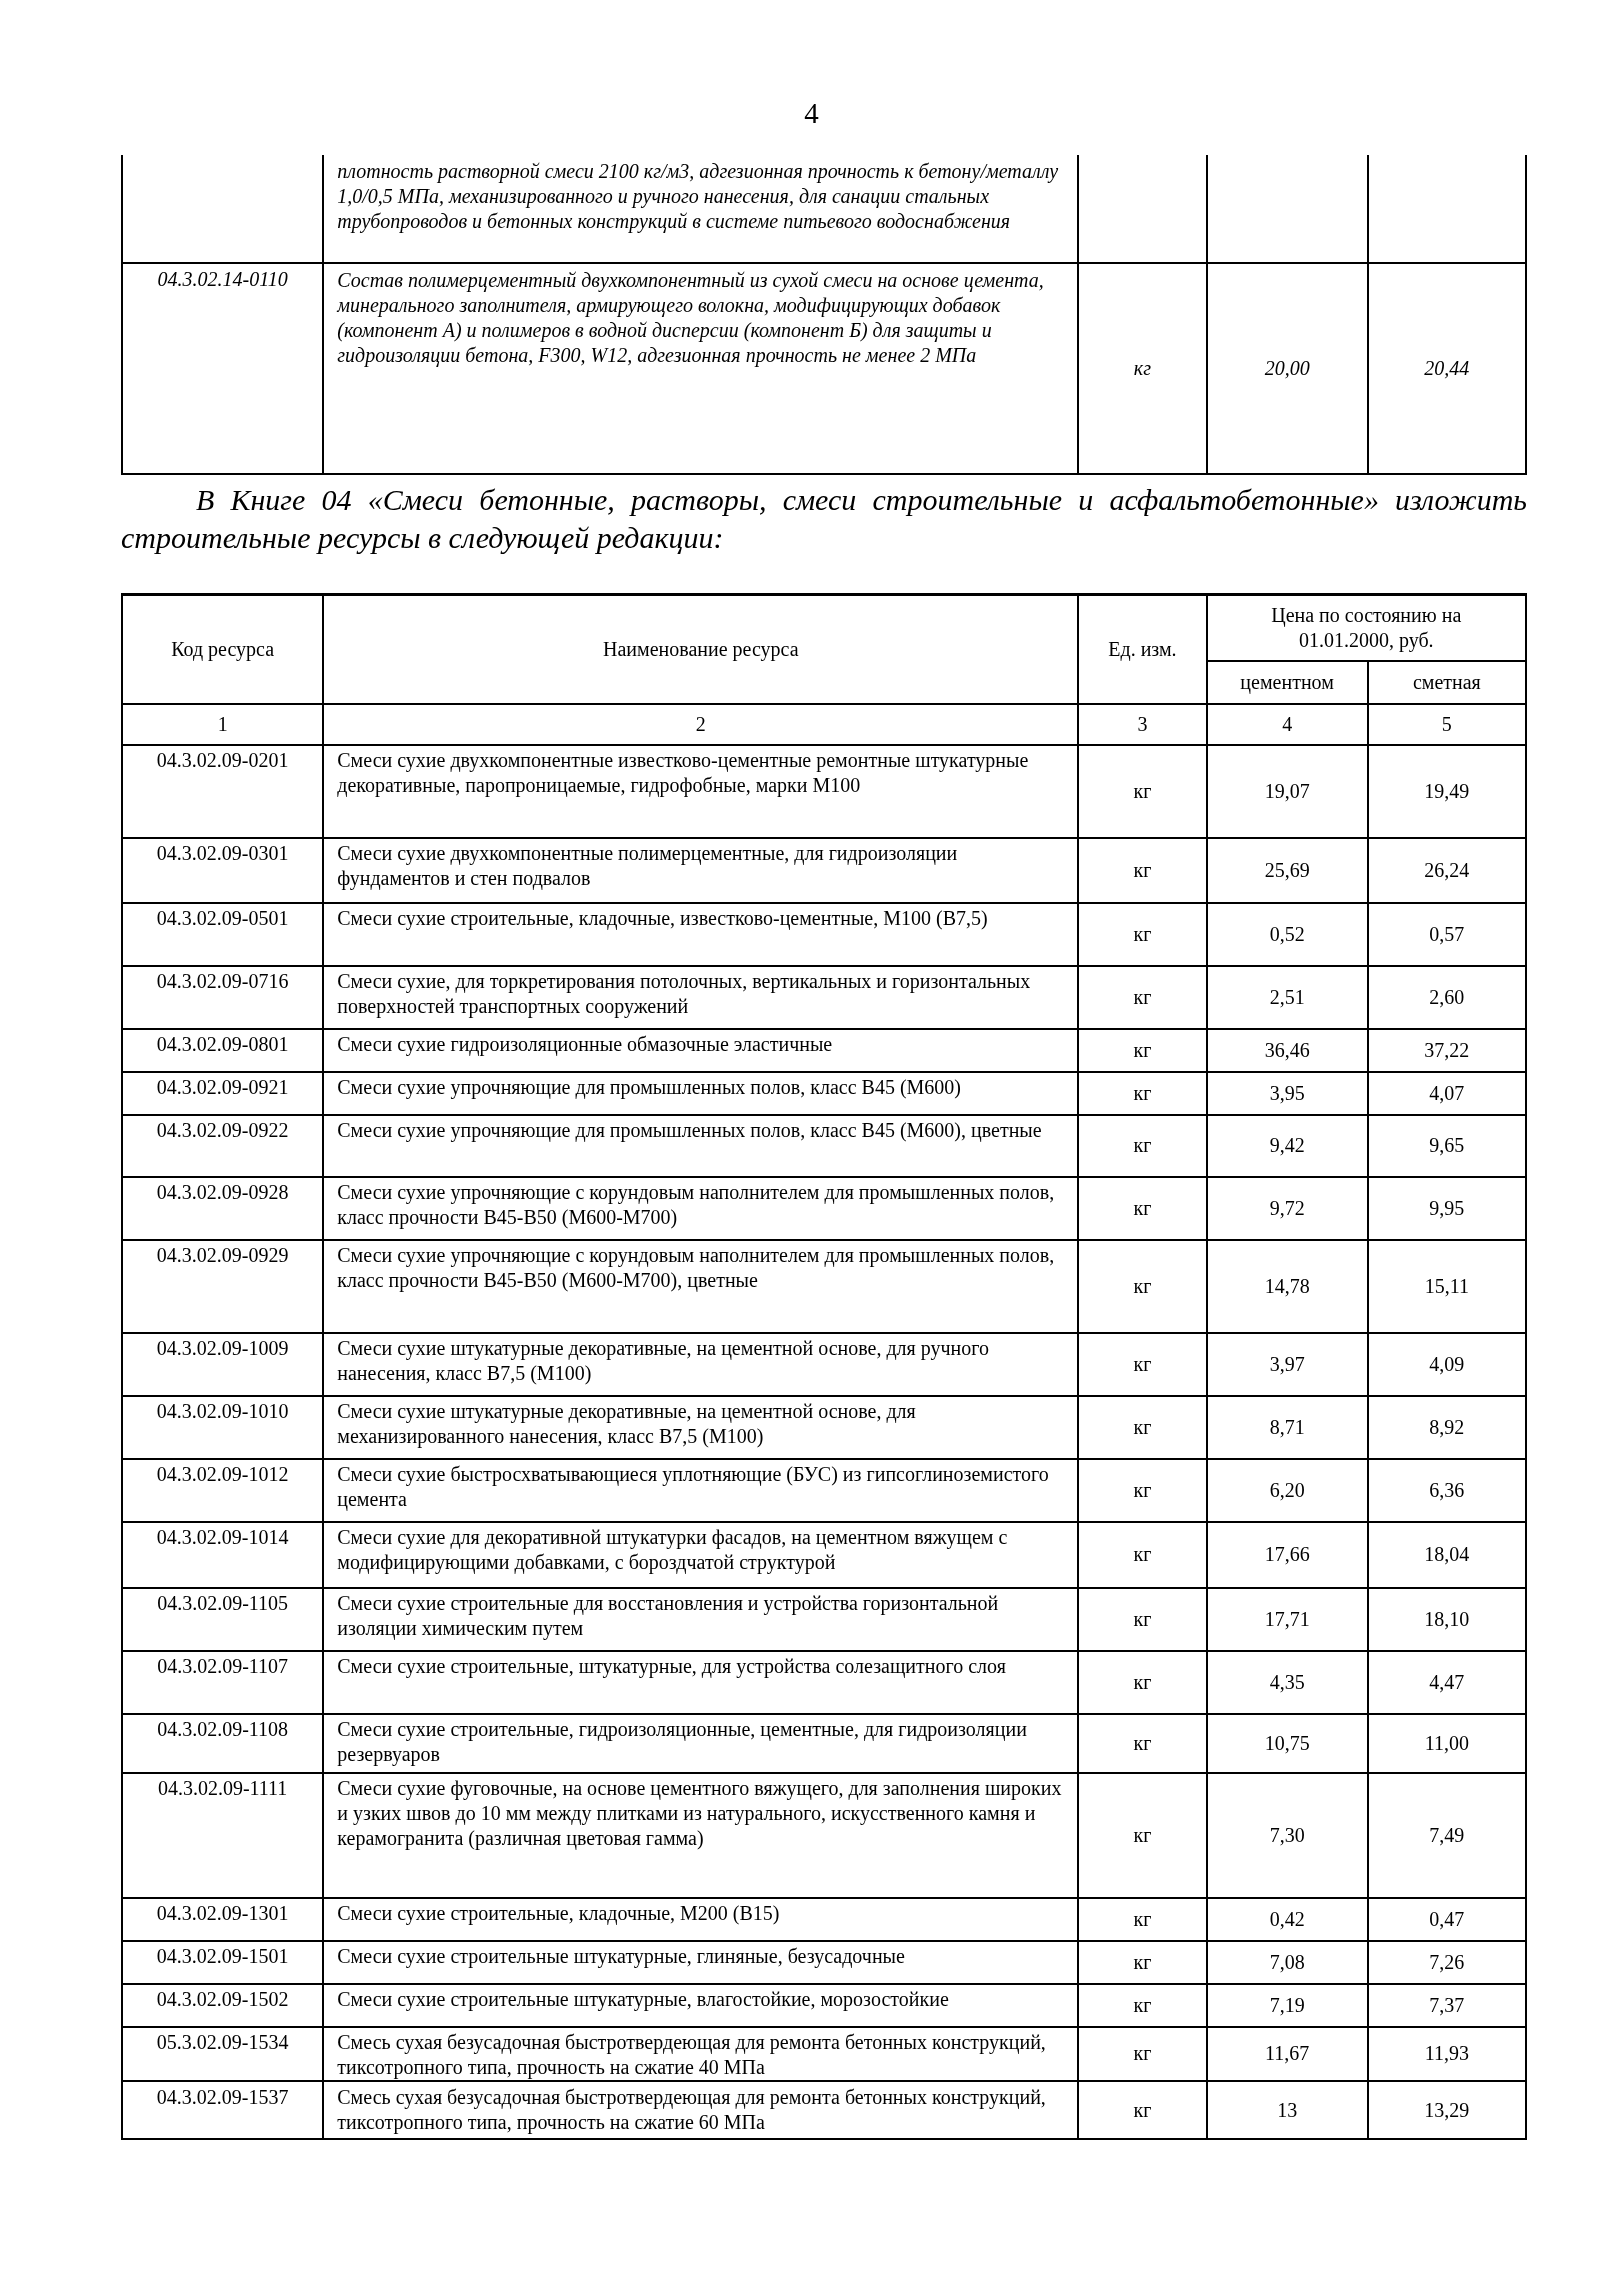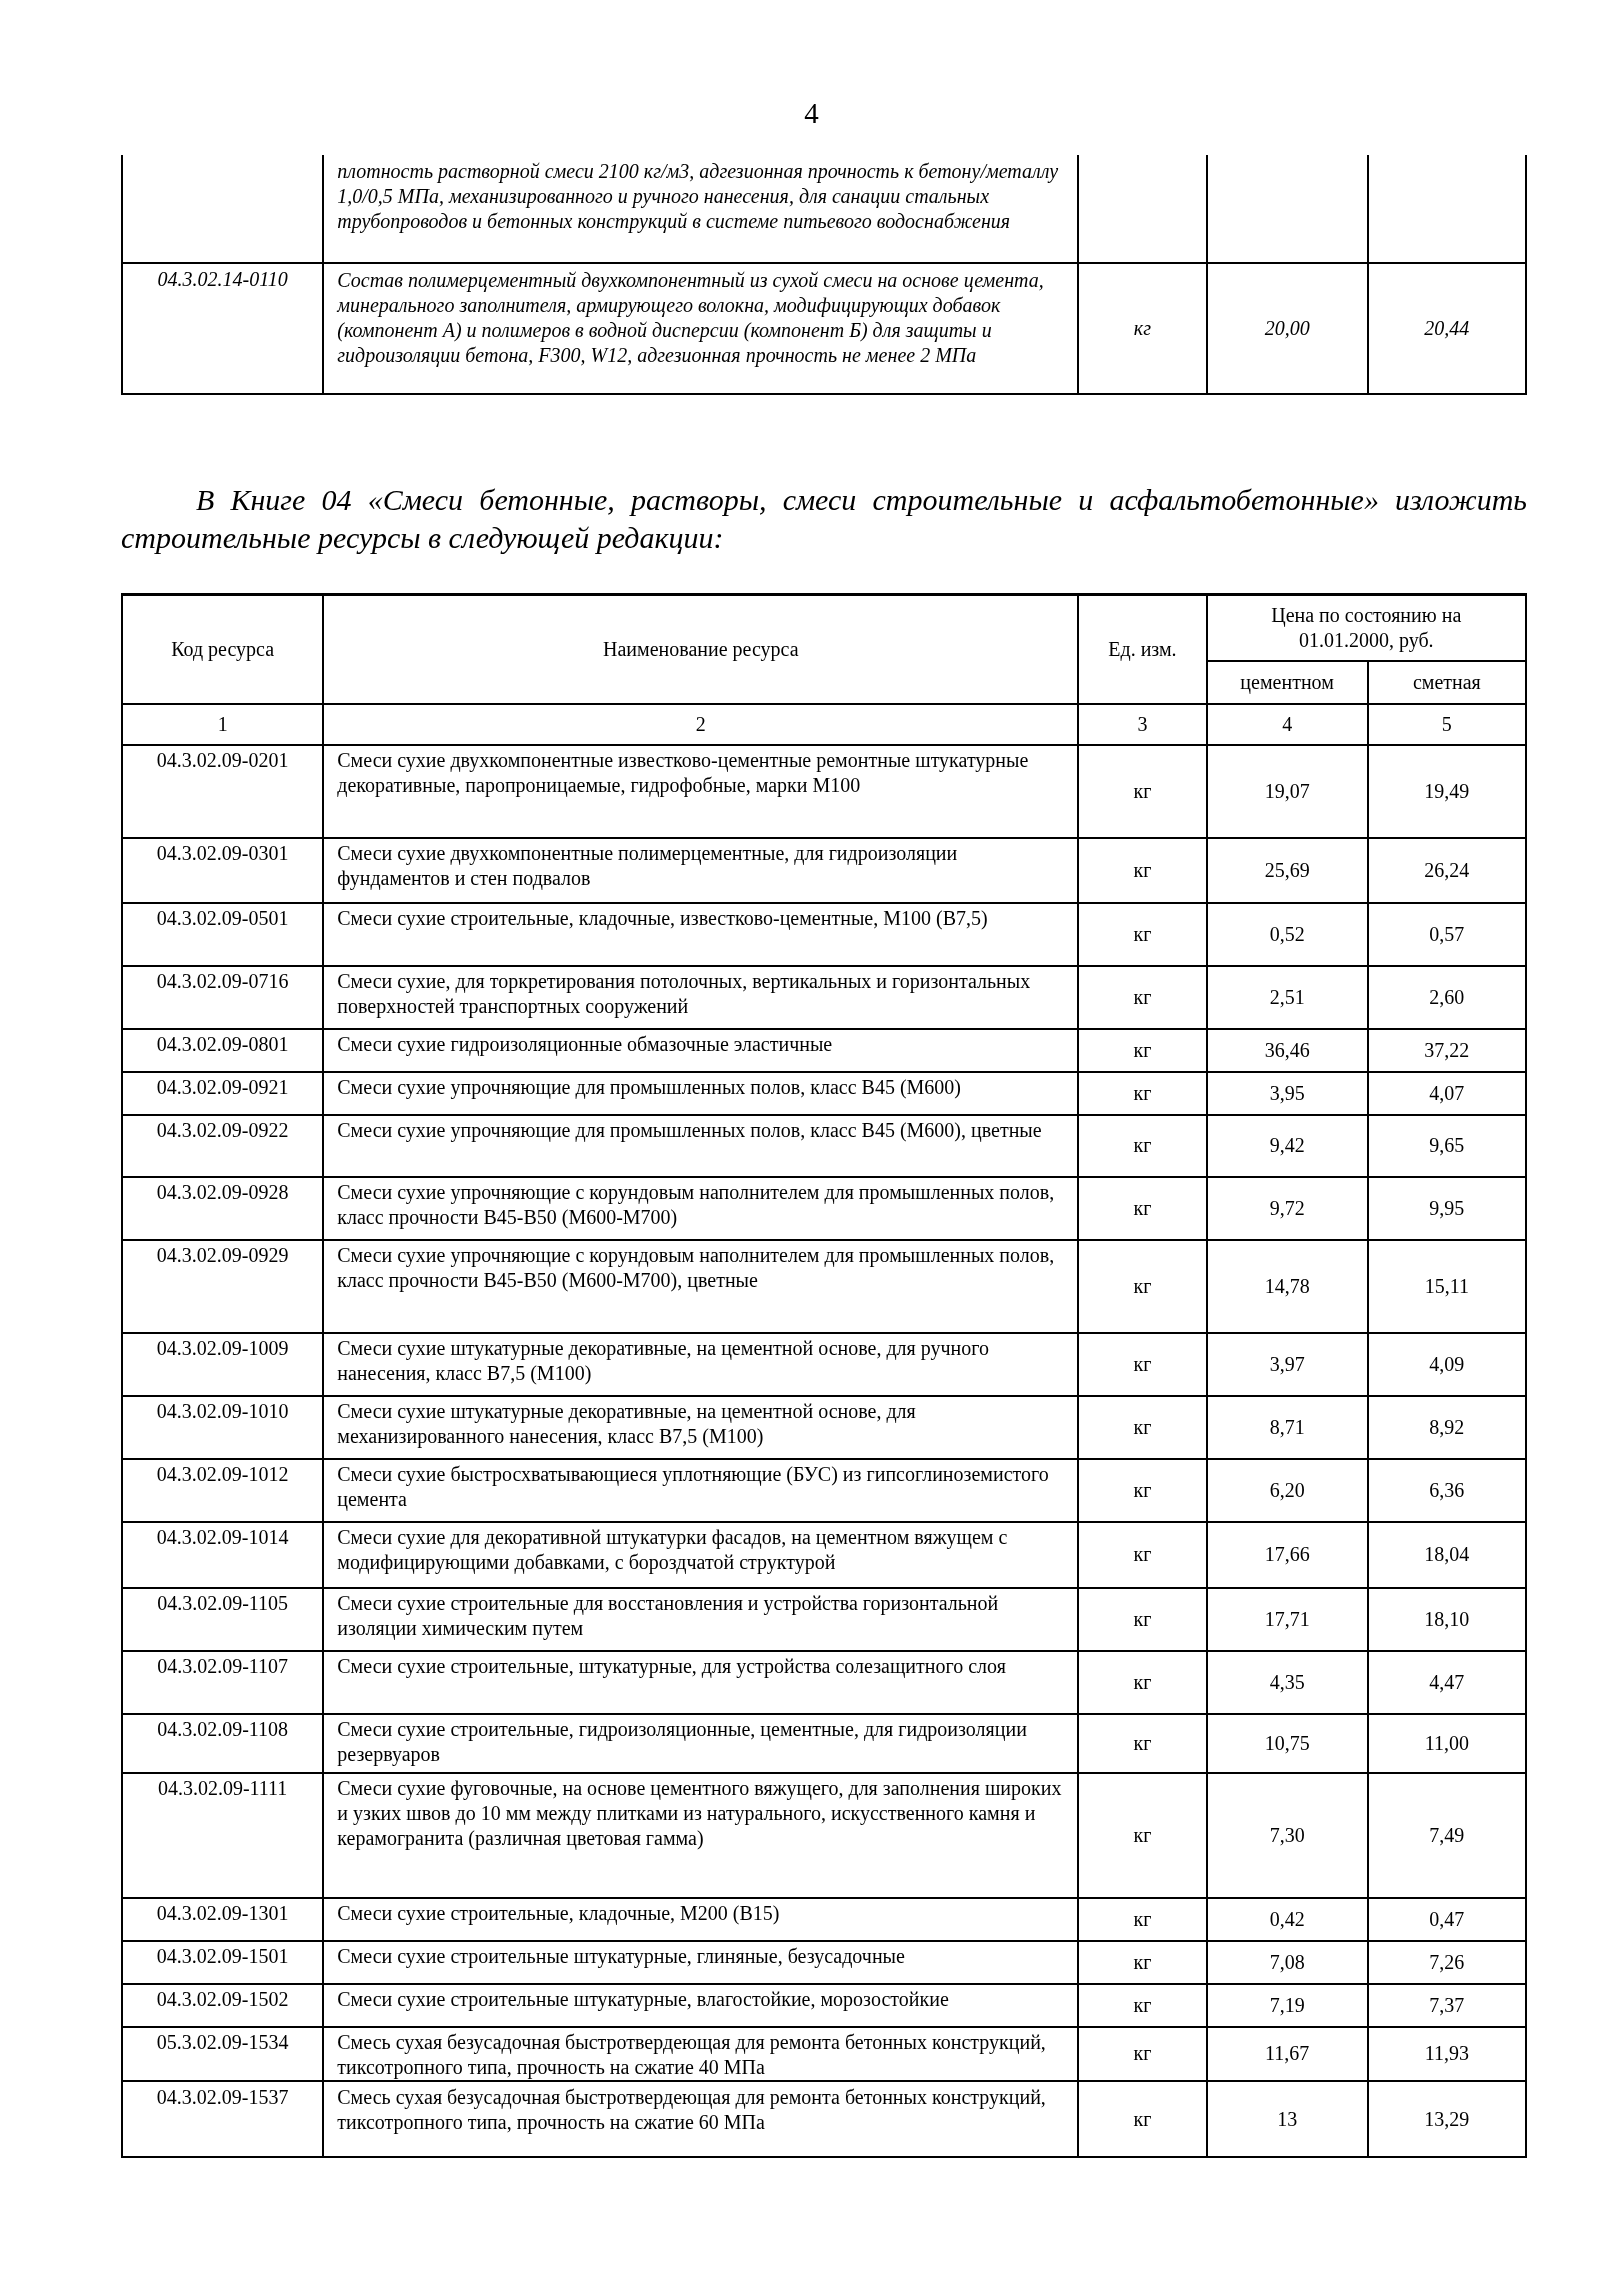--- a/index.html
+++ b/index.html
@@ -39,21 +39,21 @@
       <col class="c-p2">
   </colgroup>
   <tbody id="top-body">
       <tr style="height: 108px;">
         <td class="code" style="border-top: none;"></td>
         <td class="name" style="border-top: none;">плотность растворной смеси 2100 кг/м3, адгезионная прочность к бетону/металлу 1,0/0,5 МПа, механизированного и ручного нанесения, для санации стальных трубопроводов и бетонных конструкций в системе питьевого водоснабжения</td>
         <td class="unit" style="border-top: none;"></td>
         <td class="num" style="border-top: none;"></td>
         <td class="num" style="border-top: none;"></td>
       </tr>
-      <tr class="thick-top" style="height: 131px;">
+      <tr class="thick-top" style="height: 211px;">
         <td class="code">04.3.02.14-0110</td>
         <td class="name">Состав полимерцементный двухкомпонентный из сухой смеси на основе цемента, минерального заполнителя, армирующего волокна, модифицирующих добавок (компонент А) и полимеров в водной дисперсии (компонент Б) для защиты и гидроизоляции бетона, F300, W12, адгезионная прочность не менее 2 МПа</td>
         <td class="unit">кг</td>
         <td class="num">20,00</td>
         <td class="num">20,44</td>
       </tr>
     </tbody>
 </table>
 
 <div class="intro">В Книге 04 «Смеси бетонные, растворы, смеси строительные и асфальтобетонные» изложить строительные ресурсы в следующей редакции:</div>
@@ -226,21 +226,21 @@
         <td class="num">7,19</td>
         <td class="num">7,37</td>
       </tr>
       <tr style="height: 46px;">
         <td class="code">05.3.02.09-1534</td>
         <td class="name">Смесь сухая безусадочная быстротвердеющая для ремонта бетонных конструкций, тиксотропного типа, прочность на сжатие 40 МПа</td>
         <td class="unit">кг</td>
         <td class="num">11,67</td>
         <td class="num">11,93</td>
       </tr>
-      <tr style="height: 76px;">
+      <tr style="height: 58px;">
         <td class="code">04.3.02.09-1537</td>
         <td class="name">Смесь сухая безусадочная быстротвердеющая для ремонта бетонных конструкций, тиксотропного типа, прочность на сжатие 60 МПа</td>
         <td class="unit">кг</td>
         <td class="num">13</td>
         <td class="num">13,29</td>
       </tr>
     </tbody>
 </table>
 
 

